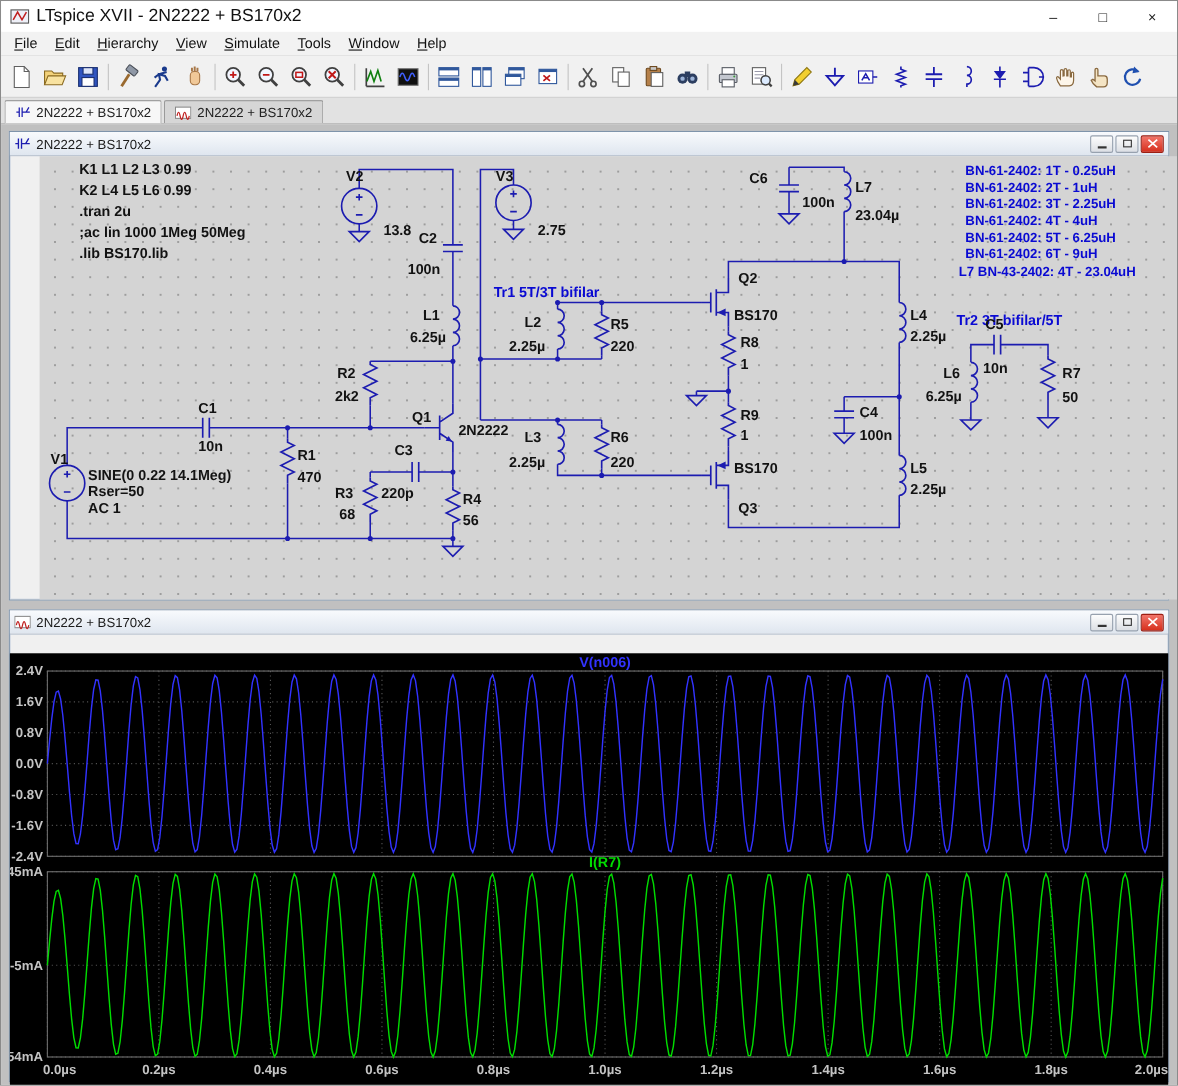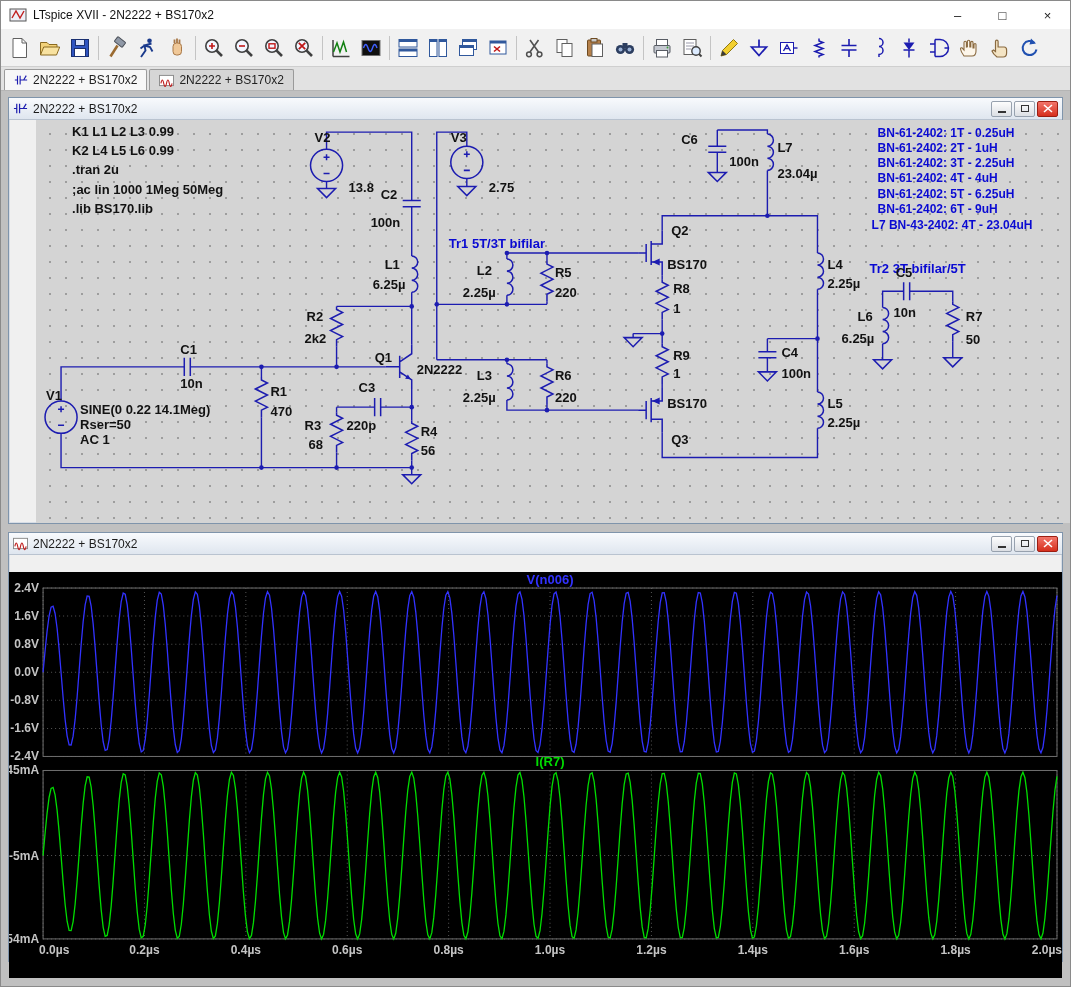--- a/index.html
+++ b/index.html
@@ -3,21 +3,21 @@
 <meta charset="utf-8">
 <style>
   html,body{margin:0;padding:0;width:1071px;height:987px;overflow:hidden;
     font-family:"Liberation Sans",sans-serif;background:#c8c8c8;}
   *{box-sizing:border-box;}
   .app{width:1071px;height:987px;border:1px solid #8a8a8a;display:flex;flex-direction:column;background:#f0f0f0;}
 
   
   .titlebar{height:28px;background:#ffffff;display:flex;align-items:center;flex:0 0 auto;}
   .titlebar .appicon{width:18px;height:18px;margin:0 6px 0 8px;}
-  .titlebar .title{font-size:12px;color:#111;}
+  .titlebar .title{font-size:16px;color:#111;}
   .titlebar .spacer{flex:1;}
   .win-btn{width:45px;height:28px;display:flex;align-items:center;justify-content:center;font-size:13px;color:#222;}
 
   
   .menubar{height:22px;background:#f2f2f2;display:flex;align-items:center;padding-left:4px;flex:0 0 auto;border-bottom:1px solid #e3e3e3;}
   .menu-item{padding:2px 8px;font-size:13px;color:#111;}
   .menu-item u{text-decoration:underline;}
 
   
   .toolbar{height:38px;background:#f1f1f1;border-bottom:1px solid #cfcfcf;display:flex;align-items:center;padding-left:4px;flex:0 0 auto;}
@@ -71,20 +71,30 @@
       <rect x="1" y="3" width="16" height="12" fill="#eef0f8" stroke="#555"></rect>
       <path d="M3,12 L7,5 L11,12 L15,5" stroke="#c02020" fill="none" stroke-width="1.4"></path>
     </svg>
     <div class="title">LTspice XVII - 2N2222 + BS170x2</div>
     <div class="spacer"></div>
     <div class="win-btn">–</div>
     <div class="win-btn">□</div>
     <div class="win-btn">×</div>
   </div>
 
+  <div class="menubar">
+      <div class="menu-item"><u>F</u>ile</div>
+      <div class="menu-item"><u>E</u>dit</div>
+      <div class="menu-item"><u>H</u>ierarchy</div>
+      <div class="menu-item"><u>V</u>iew</div>
+      <div class="menu-item"><u>S</u>imulate</div>
+      <div class="menu-item"><u>T</u>ools</div>
+      <div class="menu-item"><u>W</u>indow</div>
+      <div class="menu-item"><u>H</u>elp</div>
+    </div>
 
   <div class="toolbar">
       <div class="tb-btn">
         <svg width="24" height="24" viewBox="0 0 24 24">
           <path d="M5,2.5 h9 l4.5,4.5 V21.5 H5 Z" fill="#fff" stroke="#606060"></path>
           <path d="M14,2.5 V7 h4.5" fill="none" stroke="#606060"></path>
         </svg>
       </div>
       <div class="tb-btn">
         <svg width="24" height="24" viewBox="0 0 24 24">

